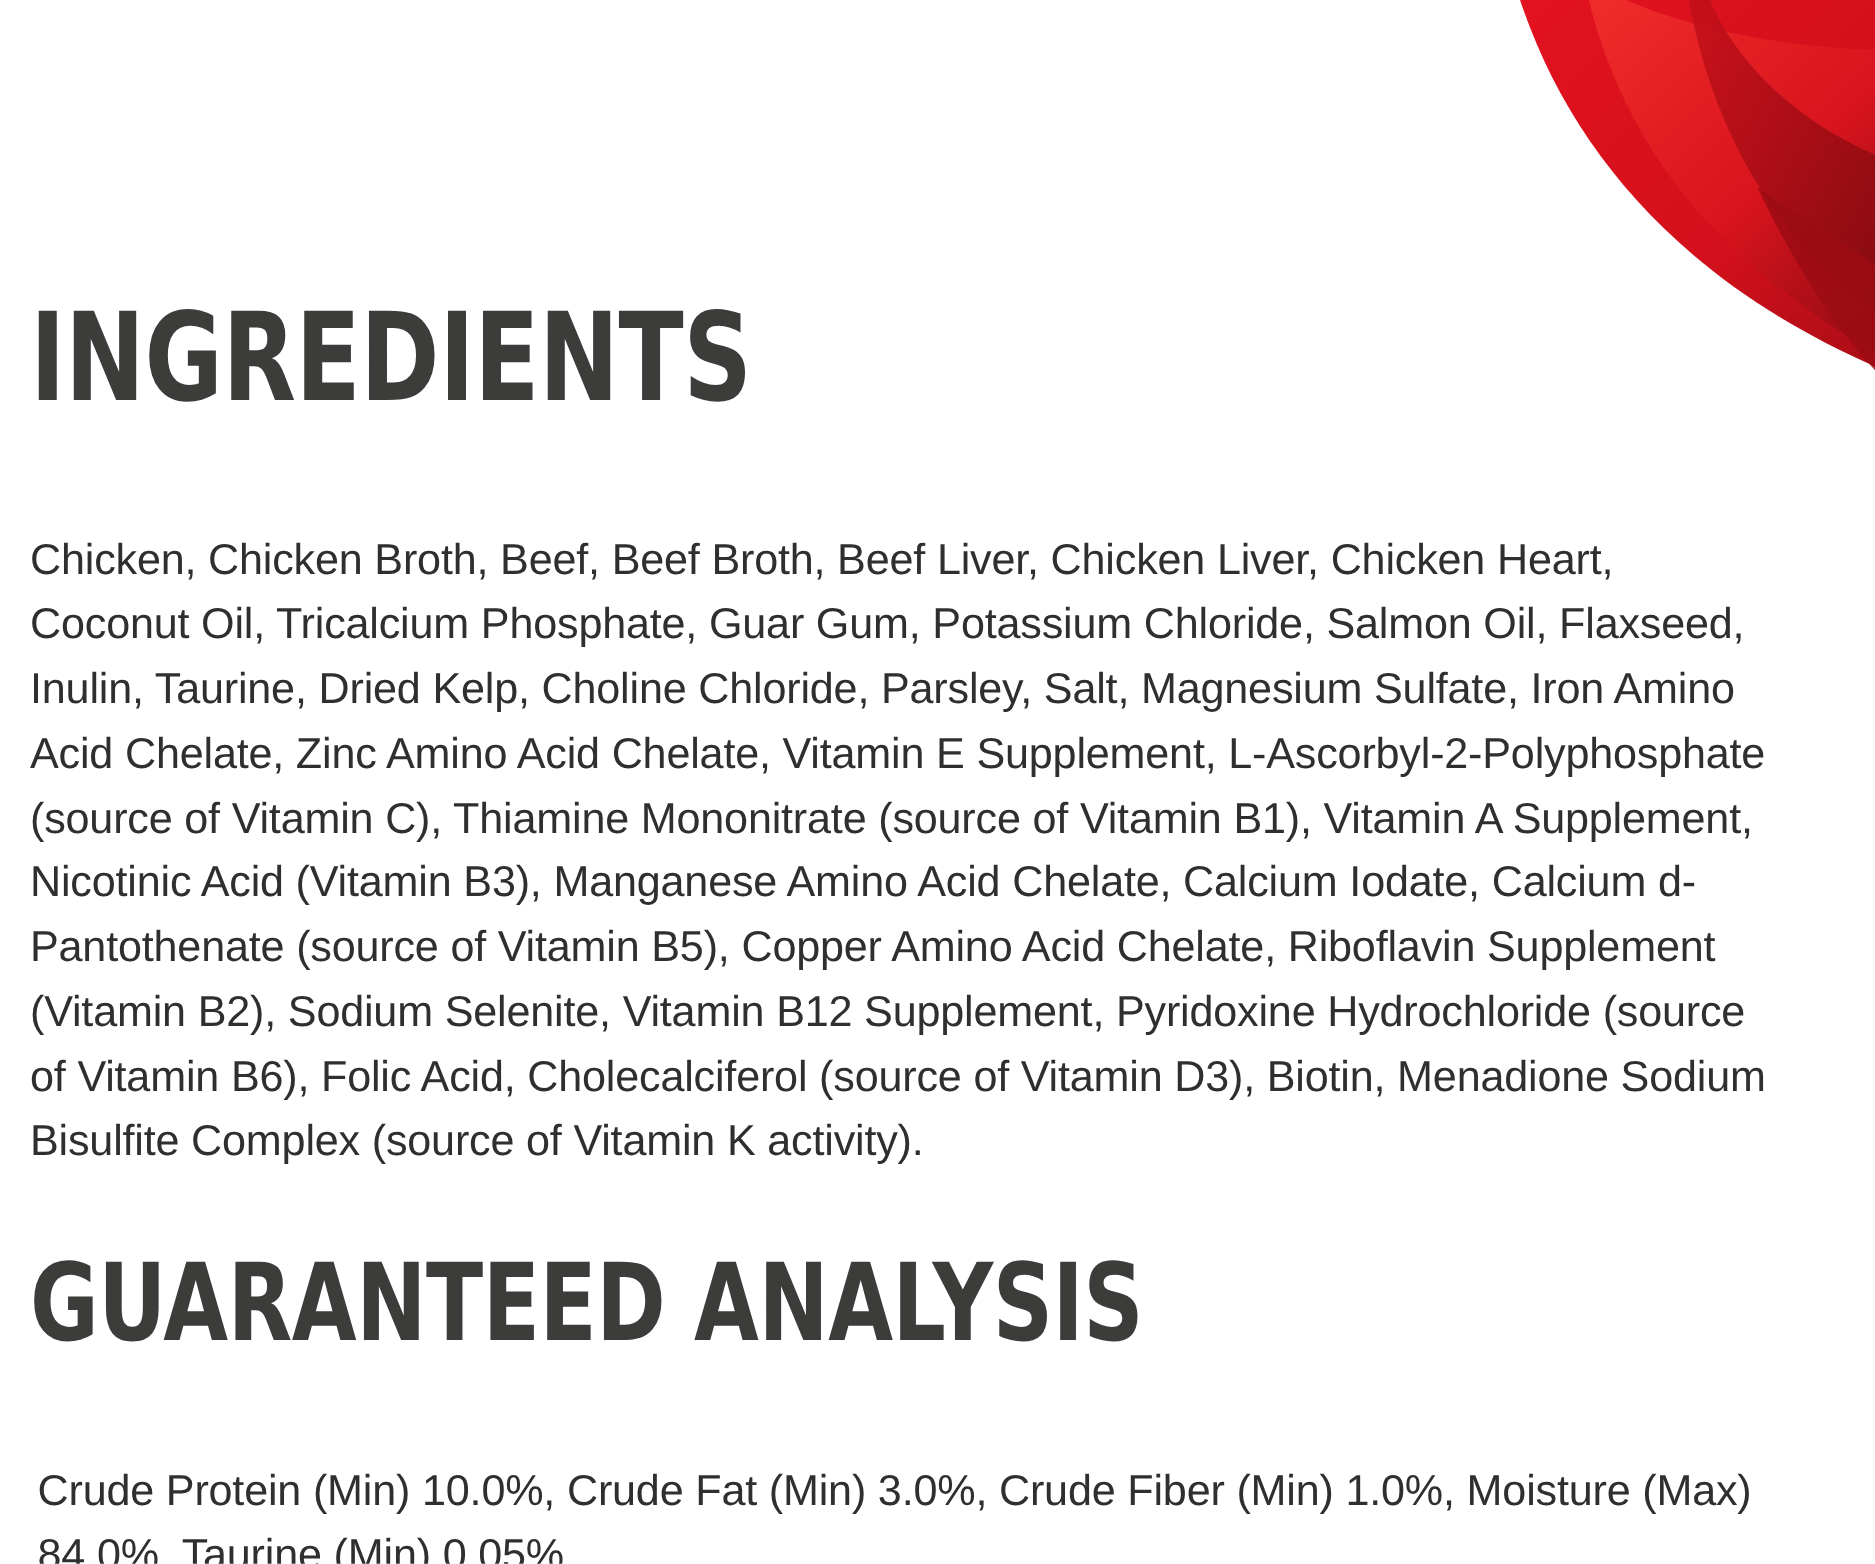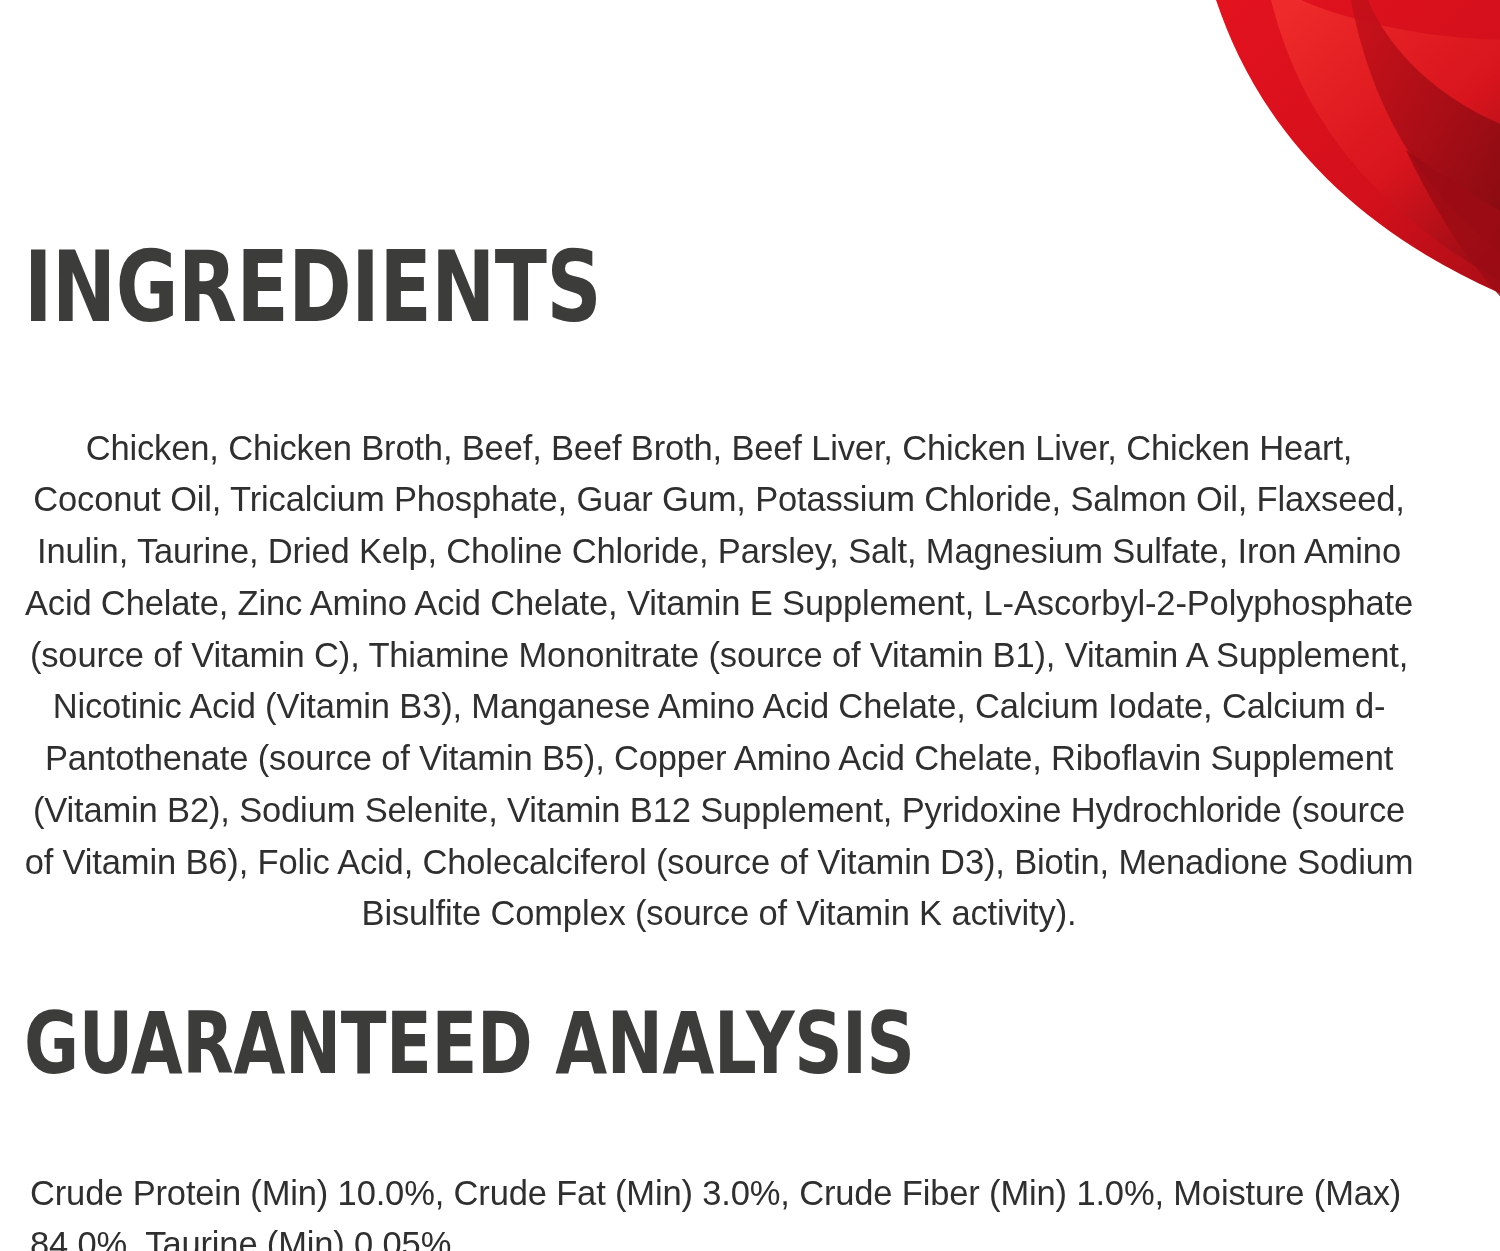--- a/index.html
+++ b/index.html
@@ -59,21 +59,21 @@
   #ingredients-body {
     position: absolute;
     left: 8px;
     top: 388px;
     width: 1390px;
     font-size: 34.5px;
     line-height: 1.5;
     color: #2f2f2f;
     font-family: "Liberation Sans", sans-serif;
     letter-spacing: -0.15px;
-    text-align: center;
+    text-align: left;
   }
 
   #analysis-heading {
     position: absolute;
     left: 8px;
     top: 1000px;
     font-size: 86px;
   }
 
   #analysis-body {

